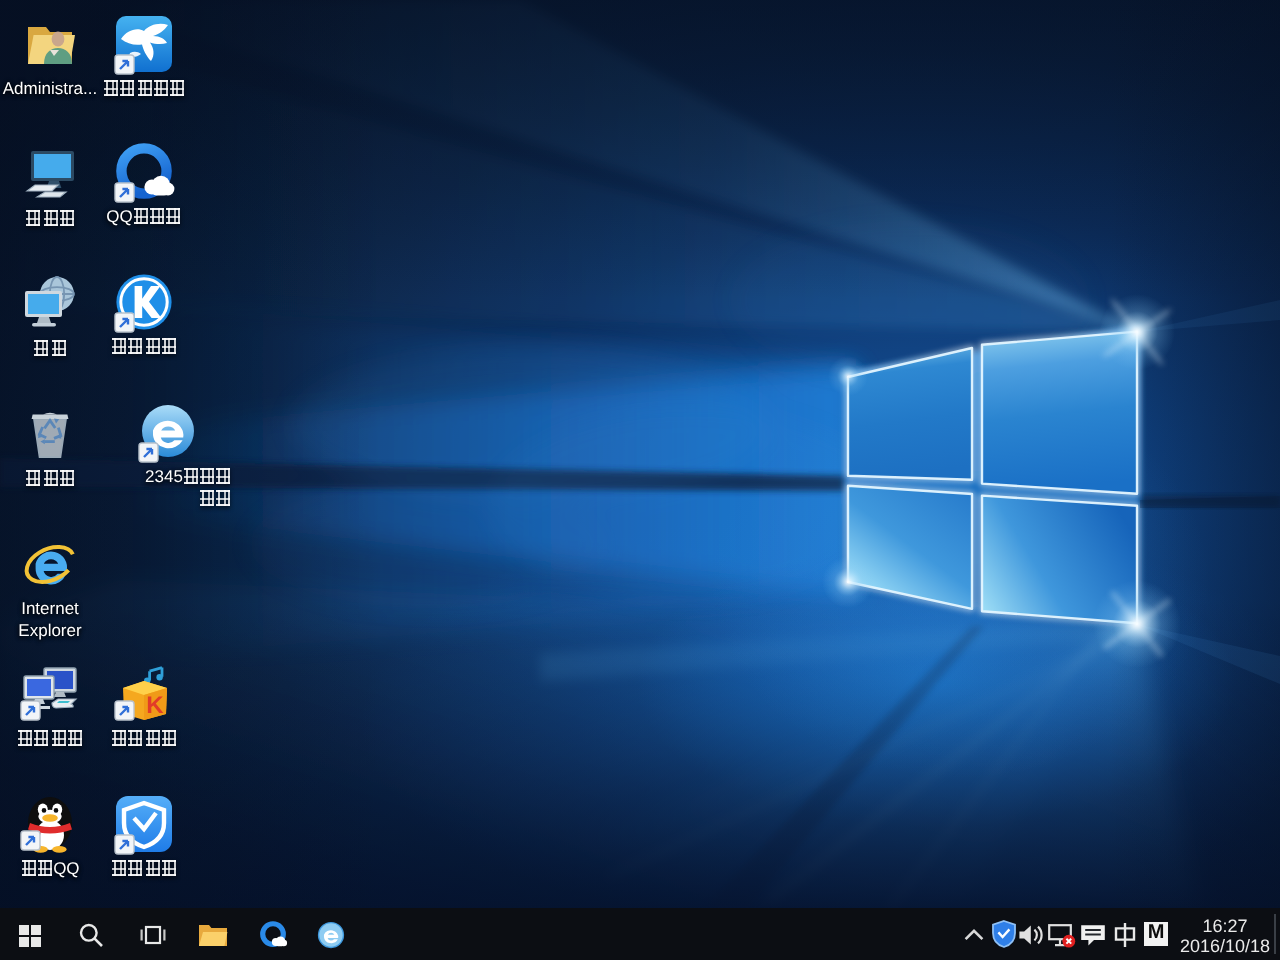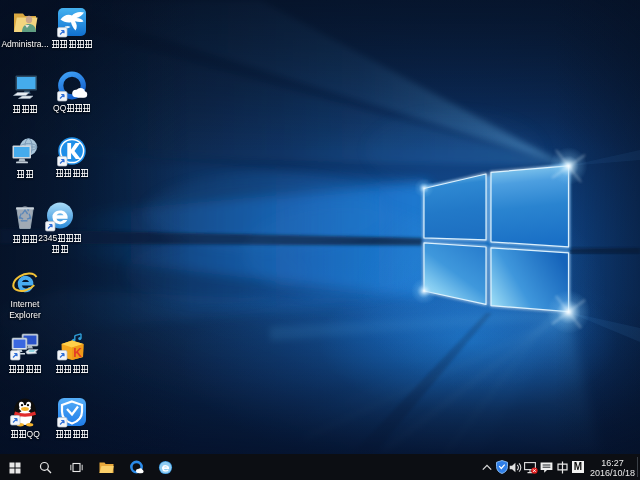--- a/index.html
+++ b/index.html
@@ -305,21 +305,21 @@
 <g fill="#5b87b8">
 <path d="M18 8.2 l2.6 0.4 -1.6 2.2 z"></path>
 <path d="M10.4 15.2 l-0.4 2.8 2.6-0.6 z"></path>
 <path d="M21.8 15.6 l-0.2 2.8 -2.6-0.8 z"></path>
 <path d="M13.4 18.6 l-2.2 1.2 2.2 1.3 z"></path>
 </g>
 </svg>
 <div class="lbl"><span class="c"></span><span class="c"></span><span class="c"></span></div>
 </div>
 
-<div class="ic" style="left:28px;top:200px;">
+<div class="ic" style="left:52px;top:200px;text-align:right;">
 <svg class="main" width="32" height="32" viewBox="0 0 32 32">
 <defs>
           <linearGradient id="b23" x1="0" y1="0" x2="0" y2="1">
 <stop offset="0" stop-color="#aadcf8"></stop>
             <stop offset="1" stop-color="#2a8ad8"></stop>
           </linearGradient>
         </defs>
 <circle cx="16" cy="15.5" r="13" fill="url(#b23)"></circle>
 <path d="M8.5 17.5 a7.8 7.2 0 0 0 14.8 2.6 l-4.1 0 a3.9 3.6 0 0 1 -6.8 -1.4 l11.2 0 a7.8 7.2 0 0 0 -15.1 -3.4 z M12.6 15.2 a3.9 3.6 0 0 1 7 0 z" fill="#fff"></path>
 <g>

